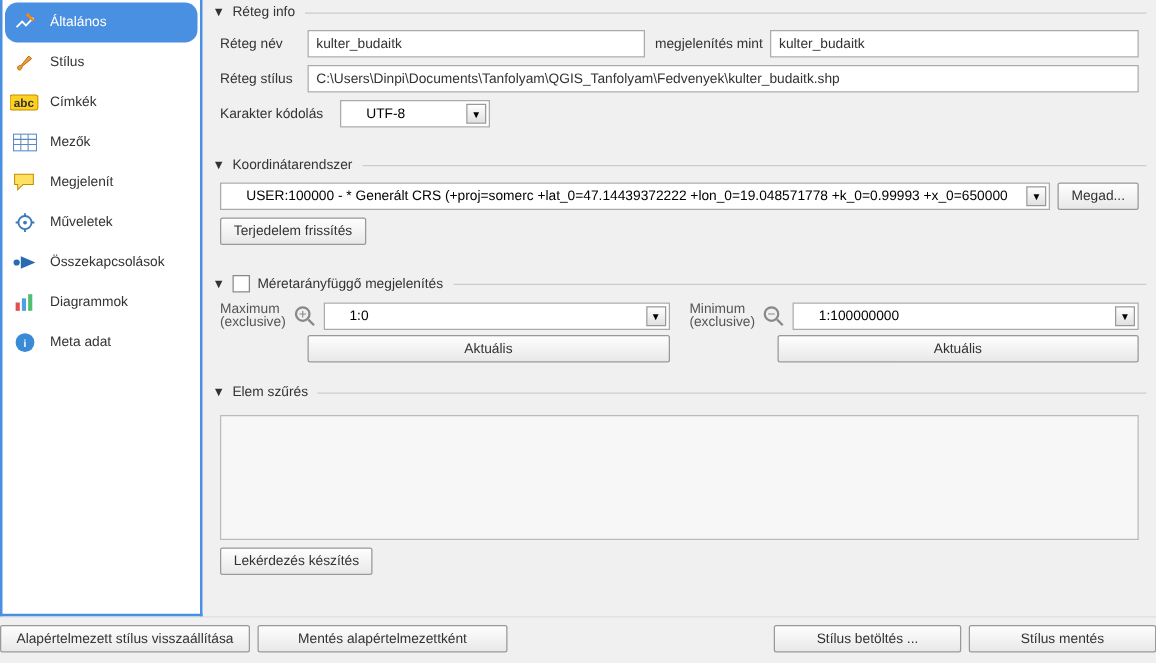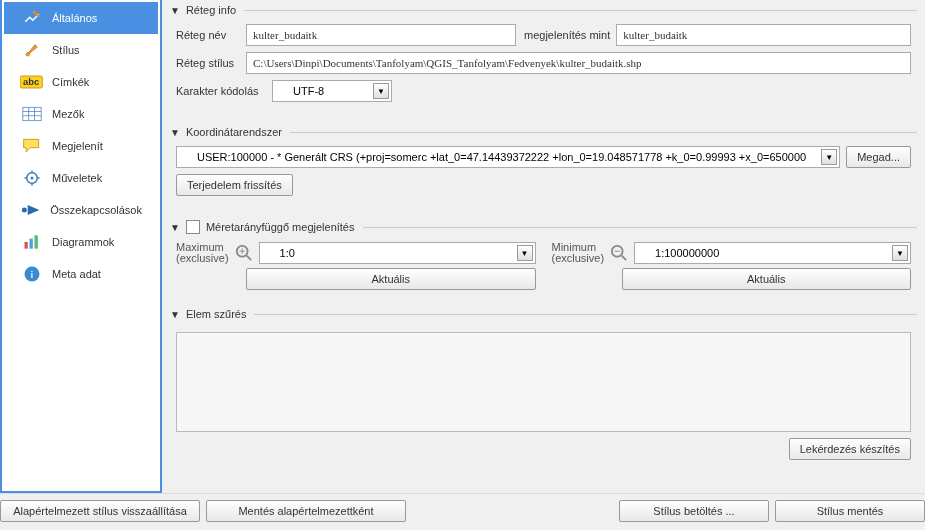--- a/index.html
+++ b/index.html
@@ -1,42 +1,42 @@
 <!DOCTYPE html>
 <html><head>
 <meta charset="utf-8">
 <style>
 * { box-sizing: border-box; margin: 0; padding: 0; font-family: Tahoma, Arial, sans-serif; font-size: 11px; }
 body { background: #f0f0f0; width: 925px; height: 530px; overflow: hidden; }
 .container { display: flex; height: 493px; }
 .sidebar { width: 162px; background: #fff; border: 2px solid #4a90e2; border-top: none; padding: 2px; }
-.sidebar-item { display: flex; align-items: center; padding: 6px 16px; cursor: pointer; color: #333; }
+.sidebar-item { display: flex; align-items: center; padding: 6px 4px; cursor: pointer; color: #333; border-radius: 10px; }
 .sidebar-item.active { background: #4a90e2; color: #fff; }
 .sidebar-item .icon { width: 24px; height: 20px; margin-right: 8px; display: flex; align-items: center; justify-content: center; }
 .main { flex: 1; padding: 0 8px 8px 8px; overflow-y: auto; }
 .group { margin-bottom: 10px; }
 .group-header { display: flex; align-items: center; padding: 4px 0; }
 .tri { display: inline-block; margin-right: 6px; font-size: 10px; color: #333; }
 .group-title { font-size: 11px; color: #333; }
 .group-line { flex: 1; height: 1px; background: #ccc; margin-left: 8px; }
 .group-body { padding: 4px 6px; }
 .row { display: flex; align-items: center; margin-bottom: 6px; }
 .label { min-width: 70px; color: #333; padding-right: 6px; }
-input[type=text] { border: 1px solid #aaa; background: #fff; padding: 3px 6px; height: 22px; color: #333; font-family: Liberation Serif, serif; }
+input[type=text] { border: 1px solid #aaa; background: #fff; padding: 3px 6px; height: 22px; color: #333; }
 button { border: 1px solid #999; background: linear-gradient(#fefefe,#e8e8e8); padding: 4px 10px; cursor: pointer; color: #333; border-radius: 2px; }
 .checkbox { width: 14px; height: 14px; border: 1px solid #888; background: #fff; margin-right: 6px; }
 .scale-row { display: flex; gap: 16px; align-items: center; }
 .scale-col { flex: 1; display: flex; flex-direction: column; }
 .scale-head { display: flex; align-items: center; margin-bottom: 4px; }
 .scale-label { font-size: 10px; color: #555; line-height: 11px; margin-right: 6px; }
 .zoom-icon { width: 18px; height: 18px; margin-right: 6px; }
 .combo { flex: 1; height: 22px; border: 1px solid #aaa; background: #fff; display: flex; align-items: center; padding: 0 20px; position: relative; }
 .combo .arr { position: absolute; right: 2px; top: 2px; width: 16px; height: 16px; border: 1px solid #999; background: linear-gradient(#fefefe,#e0e0e0); display: flex; align-items: center; justify-content: center; font-size: 8px; }
 .filter-box { border: 1px solid #bbb; background: #f7f7f7; height: 100px; width: 100%; margin-top: 4px; }
-.bottom-right { display: flex; justify-content: flex-end; padding: 6px 0 0 0; }
+.bottom-right { display: flex; justify-content: flex-start; padding: 6px 0 0 0; }
 .footer { display: flex; gap: 6px; padding: 6px 0; border-top: 1px solid #ddd; }
 .footer button { flex: 0 0 auto; min-width: 200px; }
 .footer .spacer { flex: 1; }
 </style>
 </head>
 <body>
 
 <div class="container">
   <div class="sidebar">
     <div class="sidebar-item active">

